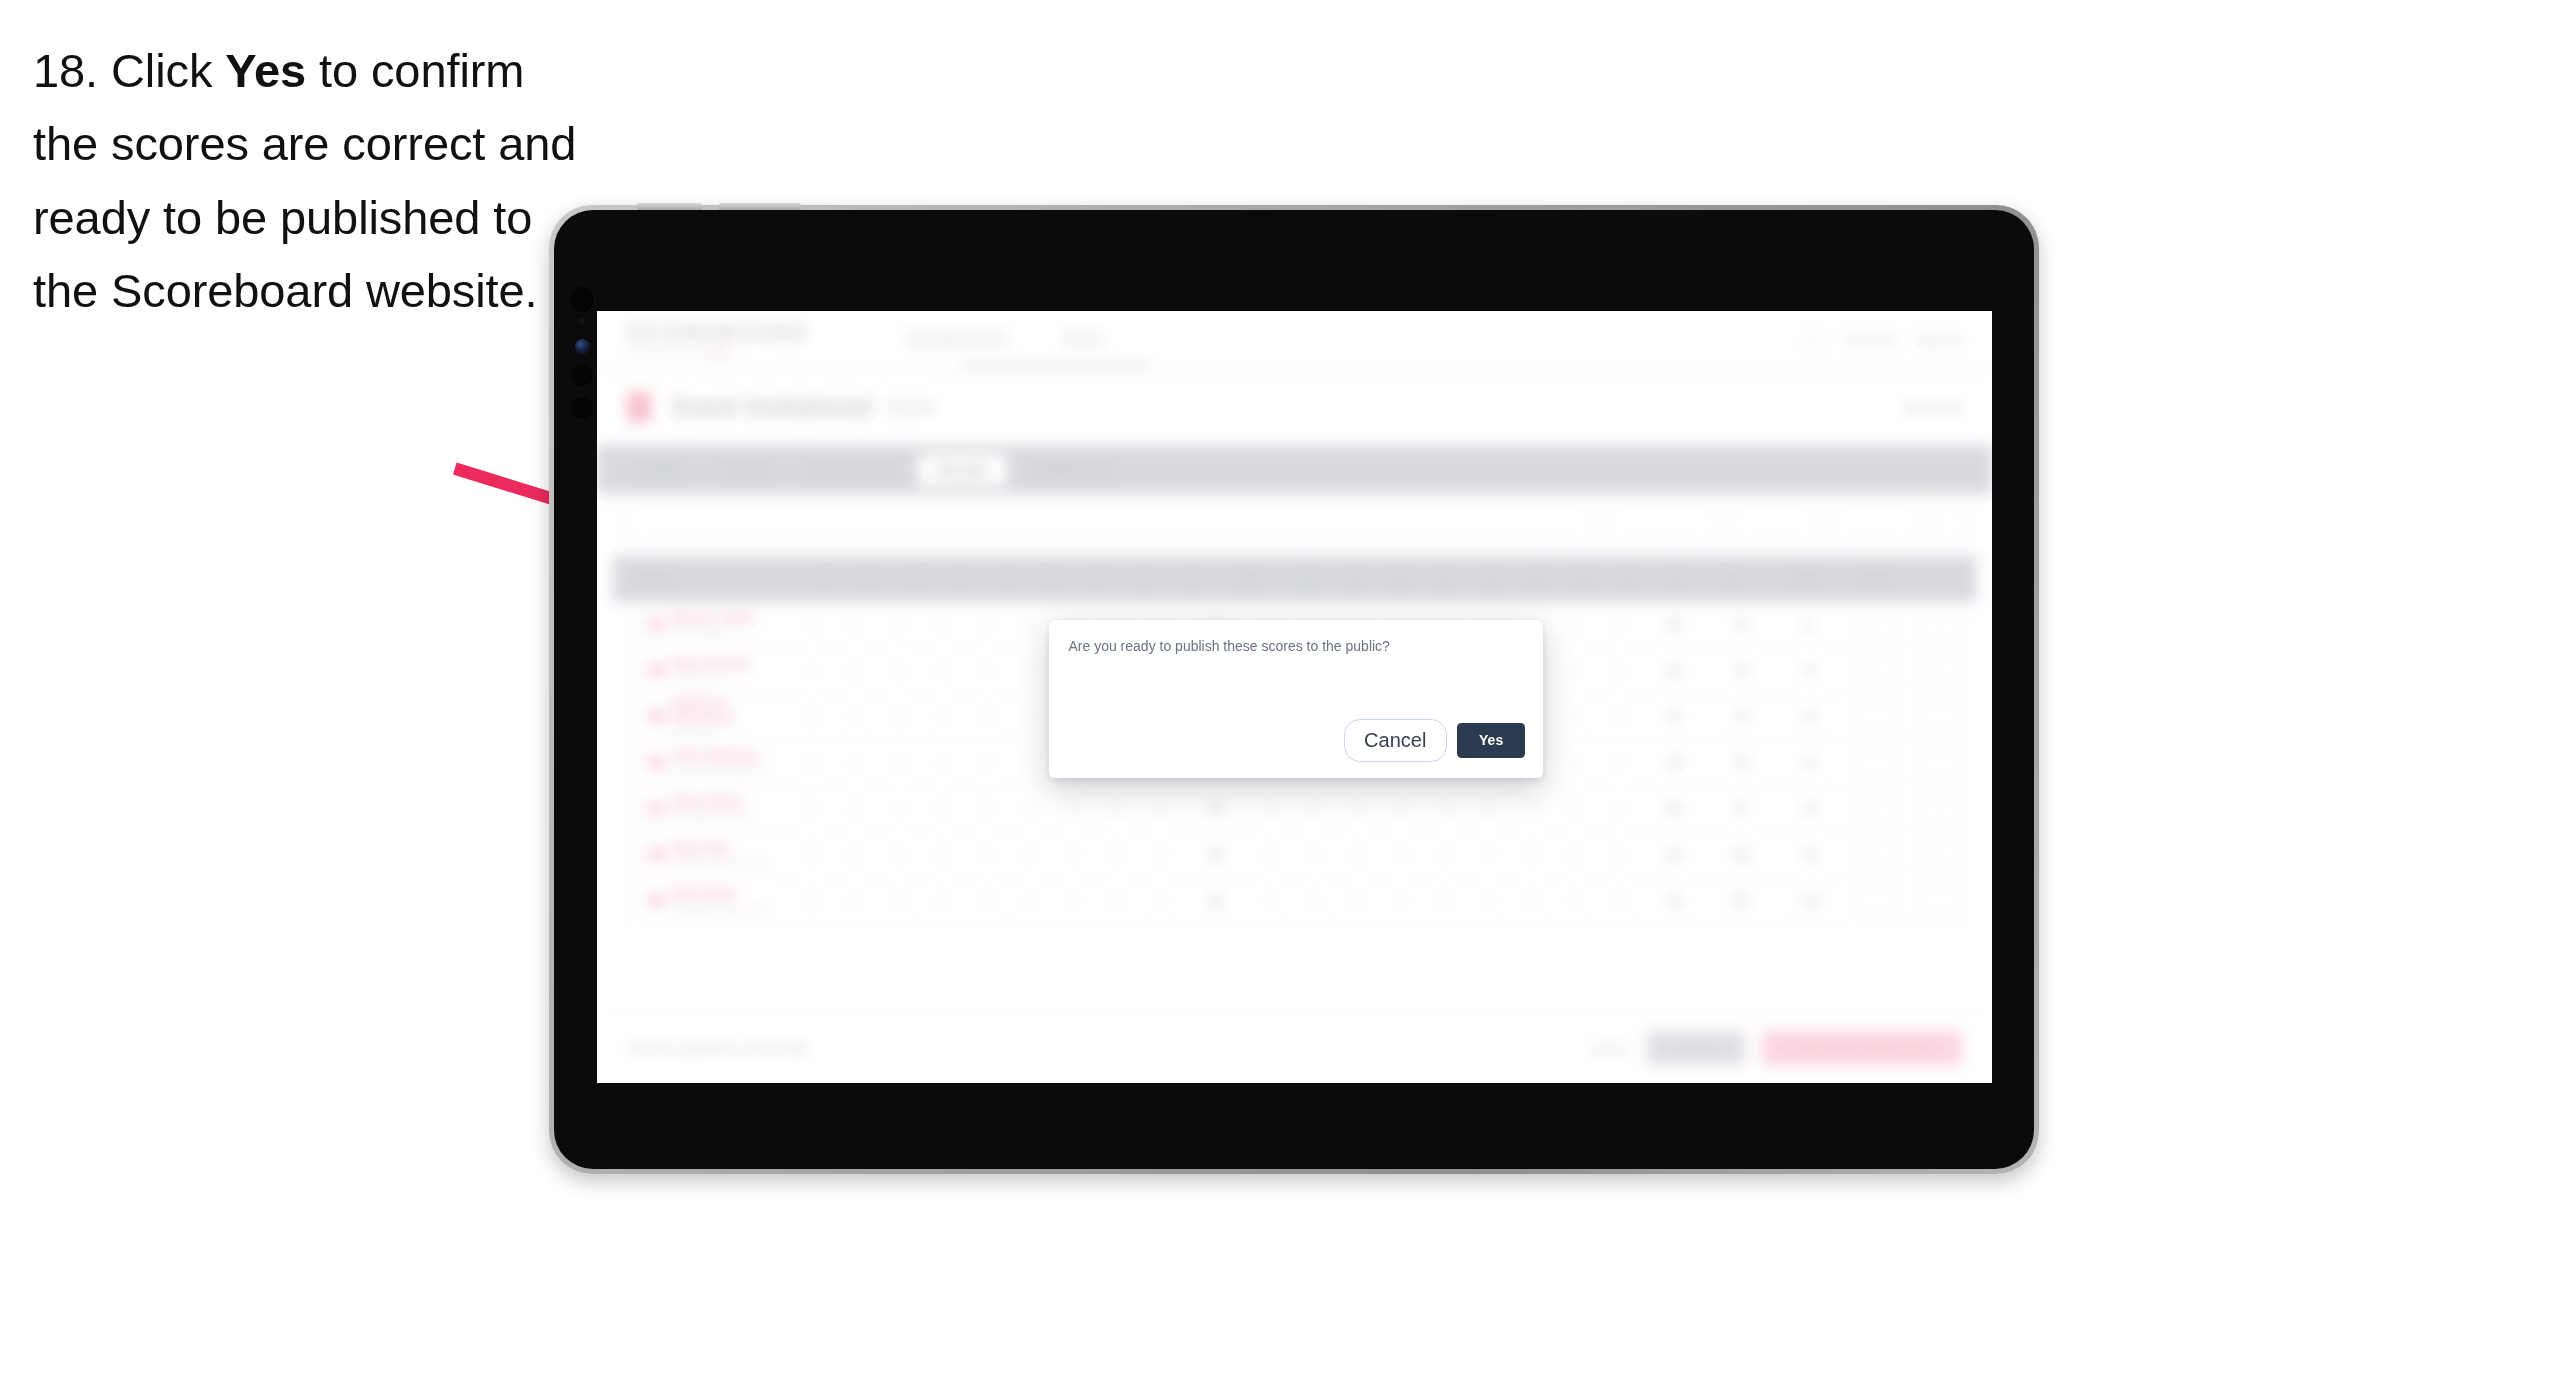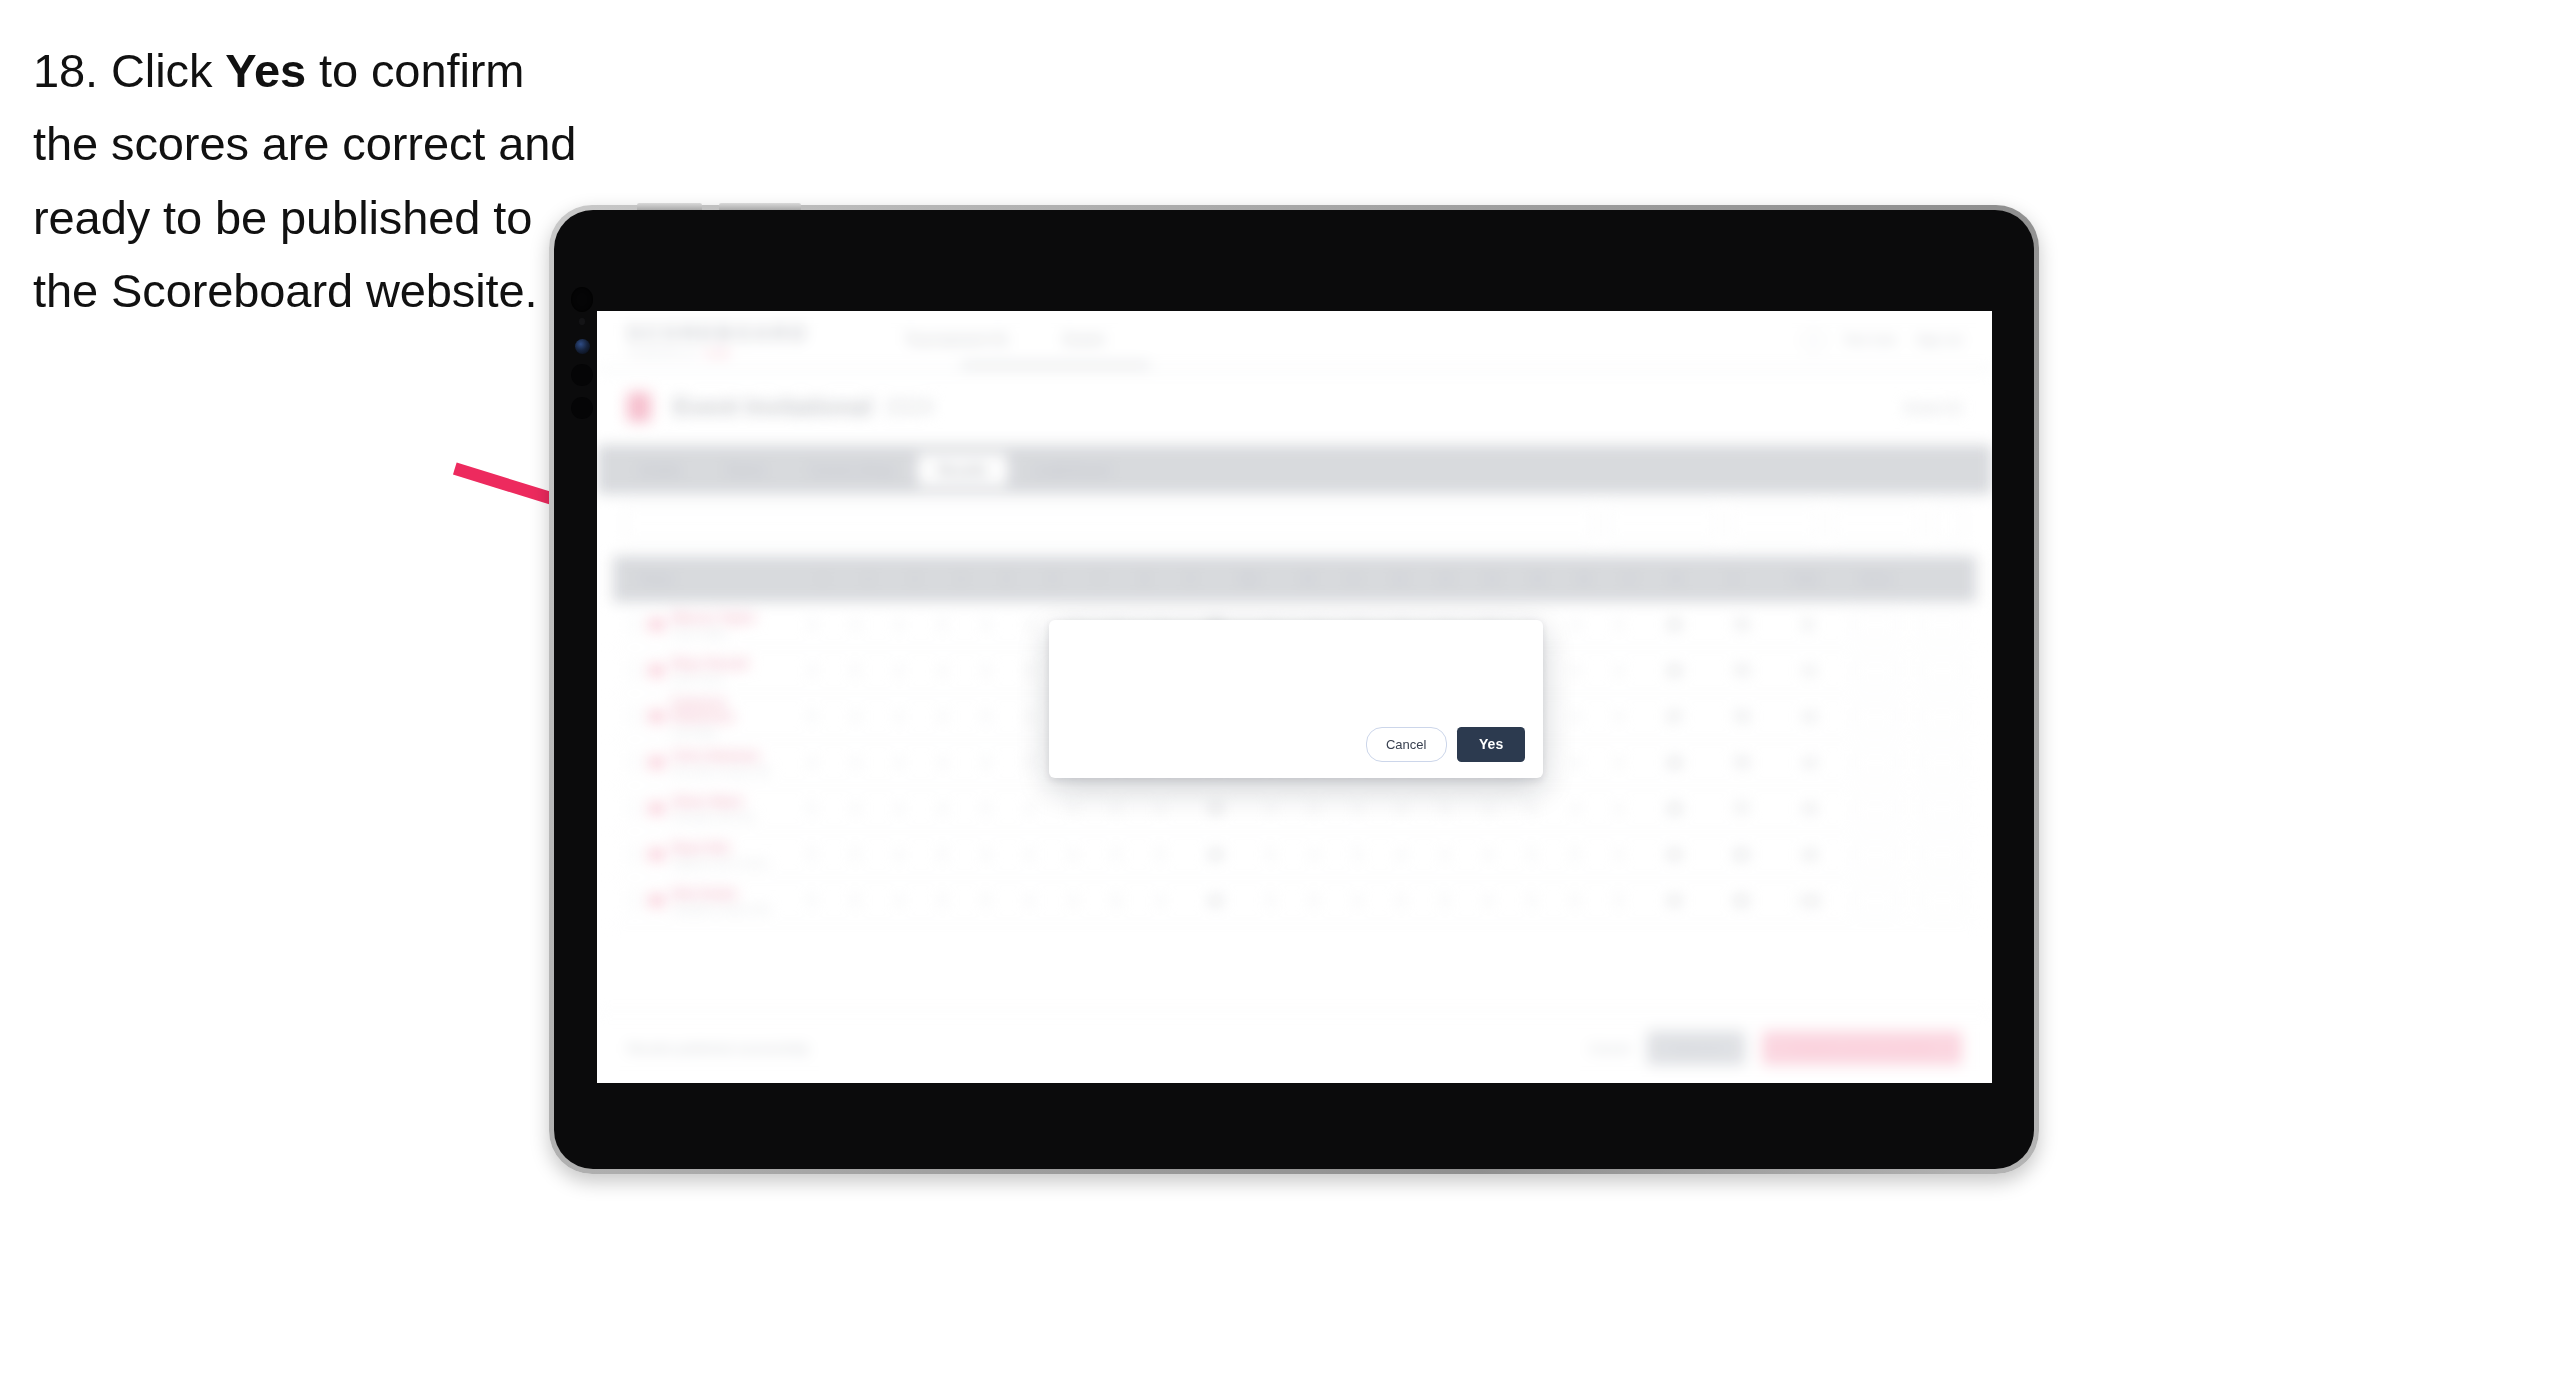--- a/index.html
+++ b/index.html
@@ -239,21 +239,21 @@
     width: 22px; height: 22px; display: flex; align-items: center; justify-content: center;
     color: #7b828d; cursor: pointer;
   }
   .modal-body { padding: 18px 19.3px 0 19.3px; }
   .modal-msg { font-size: 14px; color: #6b7280; }
   .modal-footer {
     position: absolute; right: 18px; bottom: 16.3px;
     display: flex; align-items: center; gap: 10.4px;
   }
   .btn-cancel {
-    padding: 9px 19.3px; font-size: 13px; color: #394150;
+    padding: 9px 19.3px; font-size: 20px; color: #394150;
     background: #ffffff; border: 1.1px solid #ccd6ea; border-radius: 16px; cursor: pointer;
   }
   .btn-yes {
     padding: 9.6px 22px; font-size: 14px; color: #ffffff; font-weight: 600;
     background: #2c3a4f; border: none; border-radius: 4.5px; cursor: pointer;
   }
 </style>
 </head>
 <body>
 
@@ -942,20 +942,23 @@
               <span class="btn-ghost">Cancel</span>
               <span class="btn-grey">Save All</span>
               <span class="btn-pink">Publish scores to public</span>
             </span>
           </div>
         </div>
 
         <div id="modal-scrim"></div>
 
         <div id="modal">
+          <div class="modal-body">
+            <div class="modal-msg">Are you ready to publish these scores to the public?</div>
+          </div>
           <div class="modal-footer">
             <button class="btn-cancel">Cancel</button>
             <button class="btn-yes">Yes</button>
           </div>
         </div>
 
       </div>
     </div>
   </div>
 

